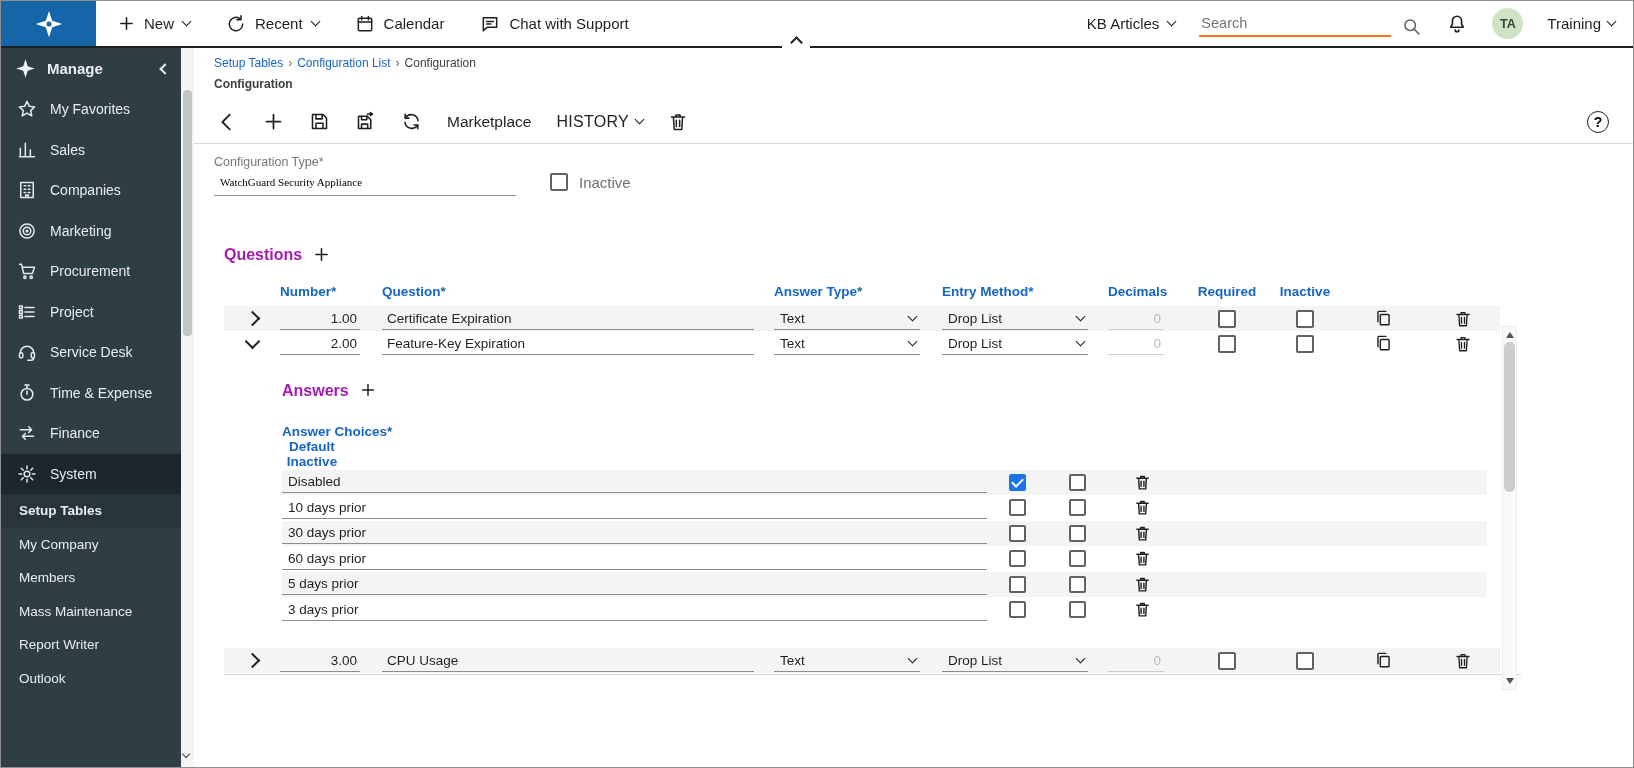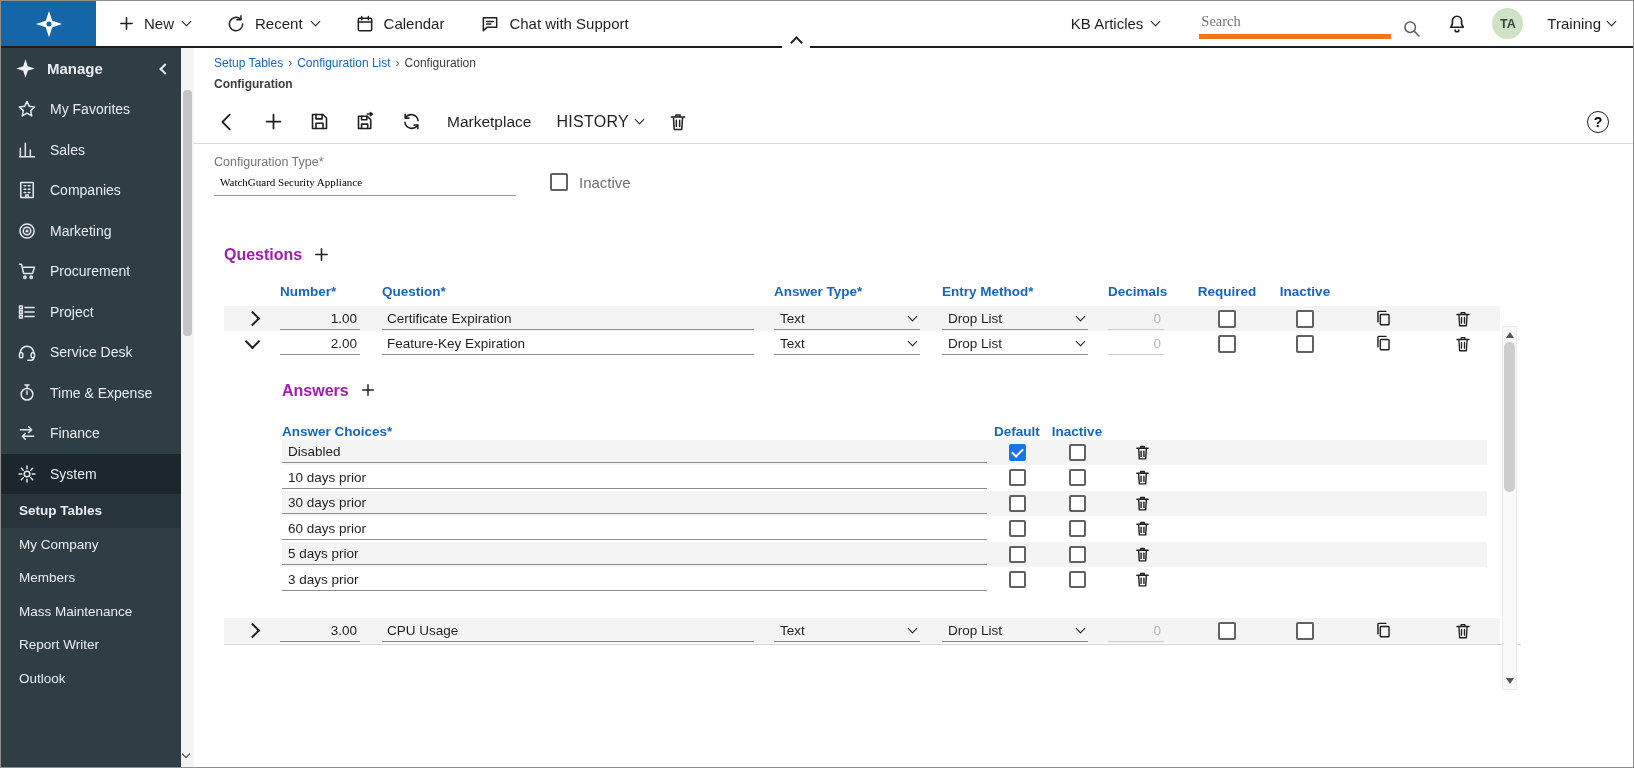--- a/index.html
+++ b/index.html
@@ -6,21 +6,21 @@
   body { background:#ddd; font-family:"Liberation Sans", sans-serif; }
   .screen { position:relative; width:1634px; height:768px; background:#fff; border:1px solid #8f8f8f; overflow:hidden; font-family:"Liberation Sans", sans-serif; }
 
   
   .topbar { position:absolute; left:0; top:0; right:0; height:47px; background:#fff; border-bottom:2px solid #1b1f22; display:flex; align-items:center; z-index:5; }
   .logo { width:95px; height:45px; background:#1565a9; display:flex; align-items:center; justify-content:center; flex:none; cursor:pointer; }
   .tb-left { display:flex; align-items:center; gap:36px; margin-left:22px; }
   .tb-item { display:flex; align-items:center; gap:9px; font-size:15px; color:#1f1f1f; cursor:pointer; white-space:nowrap; }
   .tb-right { margin-left:auto; display:flex; align-items:center; gap:24px; padding-right:18px; }
   .search-wrap { display:flex; align-items:end; gap:10px; }
-  .search-input { border:none; border-bottom:5px solid #f97316; width:192px; font-size:14.5px; padding:4px 2px; outline:none; background:transparent; color:#1f1f1f; font-family:Liberation Serif, serif;margin-left:16px; }
+  .search-input { border:none; border-bottom:2px solid #f97316; width:192px; font-size:14.5px; padding:4px 2px; outline:none; background:transparent; color:#1f1f1f; font-family:Liberation Sans, sans-serif; }
   .search-input::placeholder { color:#757575; }
   .avatar { width:31px; height:31px; border-radius:50%; background:#cfe3c4; color:#36453b; font-size:12.5px; font-weight:bold; display:flex; align-items:center; justify-content:center; cursor:pointer; }
   .collapse-tab { position:absolute; left:781px; top:31px; width:28px; height:16px; background:#fff; display:flex; align-items:center; justify-content:center; z-index:6; cursor:pointer; }
 
   
   .chv { display:inline-block; width:7px; height:7px; border-right:1.8px solid #1f1f1f; border-bottom:1.8px solid #1f1f1f; }
   .chv-down  { transform:rotate(45deg);  margin-top:-4px; }
   .chv-up    { transform:rotate(-135deg); margin-top:4px; border-width:2.4px; width:9px; height:9px; }
   .chv-left  { transform:rotate(135deg); border-color:#e8ecef; width:8px; height:8px; border-width:2px; }
   .chv-right-lg { width:11px; height:11px; border-width:2px; transform:rotate(-45deg); }
@@ -93,21 +93,21 @@
   .uline { border-bottom:1px solid #8d8d8d; height:22px; display:flex; align-items:center; font-size:13.5px; color:#1f1f1f; background:transparent; cursor:text; }
   .uline.num { justify-content:flex-end; padding-right:3px; }
   .uline.q { padding-left:5px; }
   .uline.sel { justify-content:space-between; padding:0 4px 0 6px; cursor:pointer; }
   .uline.dec { justify-content:flex-end; color:#b9b9b9; border-color:#cccccc; padding-right:3px; cursor:default; }
   .expander { cursor:pointer; display:flex; align-items:center; justify-content:center; width:24px; height:24px; }
   .iconbtn { cursor:pointer; display:flex; }
 
   
   .answers-wrap { margin:26px 0 26px 58px; }
-  .ahead { display:flex; margin-top:24px; color:#1665c0; font-size:13.5px; font-weight:bold; }
+  .ahead { display:flex; margin-top:24px; color:#1665c0; font-size:13.5px; font-weight:bold;flex-direction:column; }
   .a-choice { width:705px; }
   .a-def { width:60px; text-align:center; display:flex; justify-content:center; }
   .a-ina { width:60px; text-align:center; display:flex; justify-content:center; }
   .a-del { width:70px; display:flex; justify-content:center; }
   .ahead .a-def, .ahead .a-ina { display:block; }
   .arow { display:flex; align-items:center; height:24.5px; width:1205px; margin-top:1px; }
   .arow.stripe { background:#f4f4f4; }
   .arow .uline { width:100%; padding-left:6px; }
 
   .bottom-rule { width:1297px; border-bottom:1px solid #d6d6d6; margin-top:1px; }

